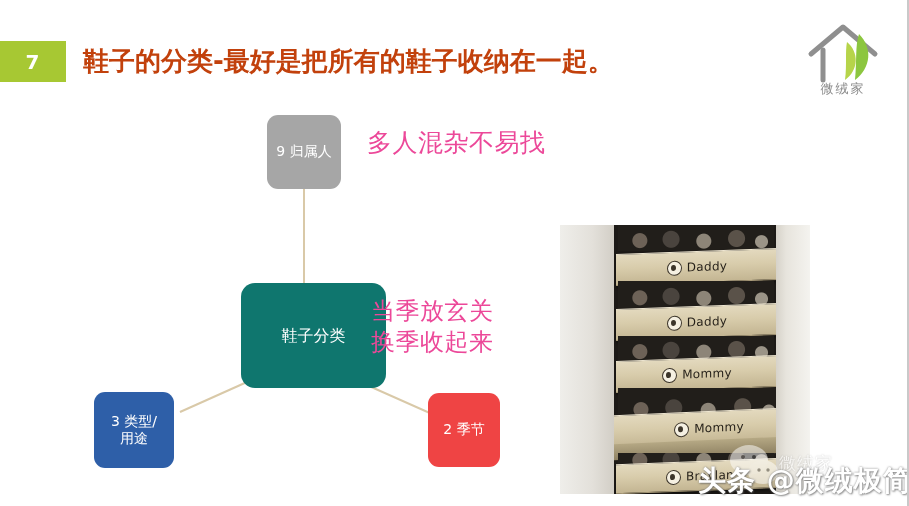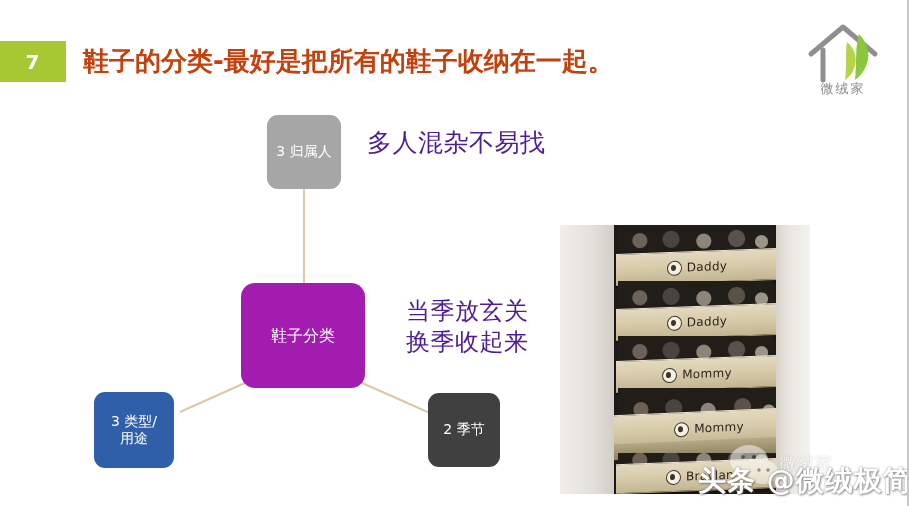--- a/index.html
+++ b/index.html
@@ -94,63 +94,62 @@
   }
   #node-owner {
     left: 267px; top: 115px;
     width: 74px; height: 74px;
     background: #a6a6a6;
     font-size: 14px;
     border-radius: 11px;
   }
   #node-center {
     left: 241px; top: 283px;
-    width: 124px; height: 105px;
-    background: #a21caf;
+    width: 145px; height: 105px;
+    background: #0f766e;
     font-size: 16px;
     border-radius: 14px;
     font-family: Liberation Serif, serif;
   }
   #node-type {
     left: 94px; top: 392px;
     width: 80px; height: 76px;
     background: #2e5fa8;
     font-size: 14px;
     border-radius: 11px;
     padding: 0 4px;
   }
   #node-season {
     left: 428px; top: 393px;
     width: 72px; height: 74px;
-    background: #404040;
+    background: #ef4444;
     font-size: 14px;
     border-radius: 11px;
   }
 
   
   .annotation {
     position: absolute;
-    color: #4c1d95;
+    color: #ec4899;
     font-size: 24px;
     line-height: 1.28;
     white-space: pre-line;
     letter-spacing: 0.5px;
   }
   #annot-owner {
     left: 367px; top: 127px;
     font-size: 25px;
   }
   #annot-left {
     left: 85px; top: 307px;
     text-align: center;
   }
   #annot-right {
     left: 371px; top: 296px;
     text-align: left;
-    margin-left: 35px;
   }
 
   
   #photo {
     position: absolute;
     left: 560px; top: 225px;
     width: 250px; height: 269px;
     overflow: hidden;
     background: #cfc8bb;
   }
@@ -262,21 +261,21 @@
     <div id="logo-text">微绒家</div>
   </div>
 
   <svg id="connectors">
     <line x1="304" y1="189" x2="304" y2="284" stroke="#d9c9a8" stroke-width="2"></line>
     <line x1="247" y1="382" x2="180" y2="412" stroke="#d9c9a8" stroke-width="2"></line>
     <line x1="360" y1="382" x2="432" y2="414" stroke="#d9c9a8" stroke-width="2"></line>
   </svg>
 
   <div class="node" id="node-owner">
-    <span>3 归属人</span>
+    <span>9 归属人</span>
   </div>
 
   <div class="node" id="node-center">
     <span>鞋子分类</span>
   </div>
 
   <div class="node" id="node-type">
     <span style="white-space: pre-line;">3 类型/
 用途</span>
   </div>

